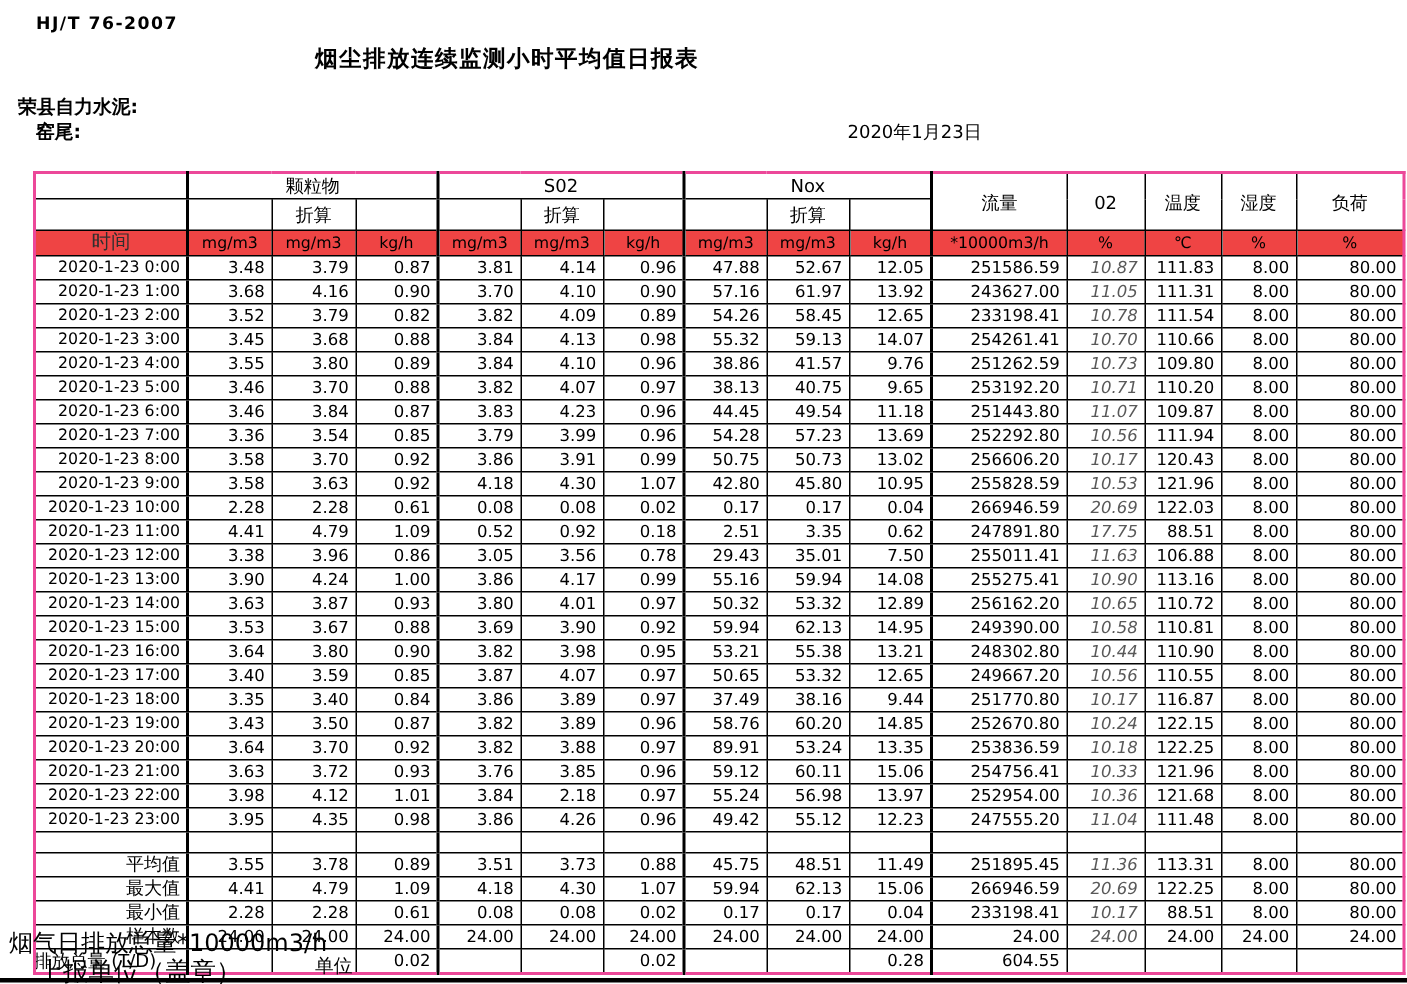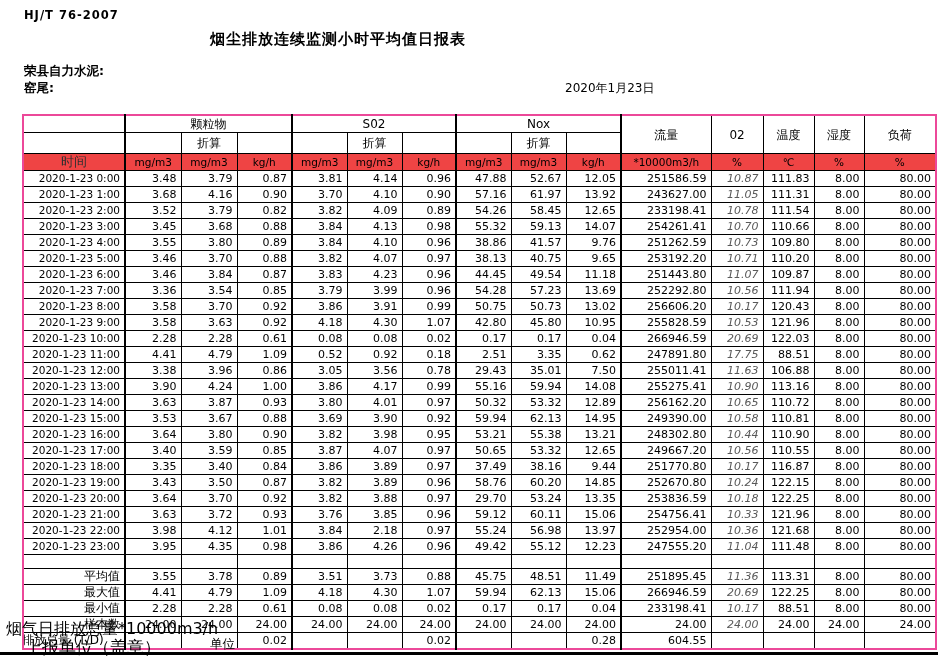--- a/index.html
+++ b/index.html
@@ -4,21 +4,21 @@
 <style>
   html,body{margin:0;padding:0;}
   body{
     width:938px;height:656px;position:relative;background:#ffffff;
     font-family:"DejaVu Sans","Liberation Sans",sans-serif;color:#000;
     overflow:hidden;
   }
   .abs{position:absolute;white-space:nowrap;}
   .std-code{left:24px;top:8px;font-size:11.5px;font-weight:bold;letter-spacing:1px;}
   .title{left:210px;top:30px;font-size:15px;font-weight:bold;letter-spacing:1px;}
-  .company{left:24px;top:63px;font-size:12.5px;font-weight:bold;}
+  .company{left:12px;top:63px;font-size:12.5px;font-weight:bold;}
   .station{left:24px;top:80px;font-size:12.5px;font-weight:bold;text-align:center;}
   .date{left:565px;top:80px;font-size:12px;}
 
   table.report{
     position:absolute;left:22px;top:114px;width:913px;
     border-collapse:collapse;table-layout:fixed;
     border:2px solid #ec4899;
     font-size:11px;
   }
   .report td,.report th{
@@ -456,21 +456,21 @@
         <td class="num">80.00</td>
       </tr>
       <tr>
         <td class="time-cell">2020-1-23 20:00</td>
         <td class="num sep">3.64</td>
         <td class="num">3.70</td>
         <td class="num">0.92</td>
         <td class="num sep">3.82</td>
         <td class="num">3.88</td>
         <td class="num">0.97</td>
-        <td class="num sep">29.70</td>
+        <td class="num sep">89.91</td>
         <td class="num">53.24</td>
         <td class="num">13.35</td>
         <td class="num sep">253836.59</td>
         <td class="num o2">10.18</td>
         <td class="num">122.25</td>
         <td class="num">8.00</td>
         <td class="num">80.00</td>
       </tr>
       <tr>
         <td class="time-cell">2020-1-23 21:00</td>

